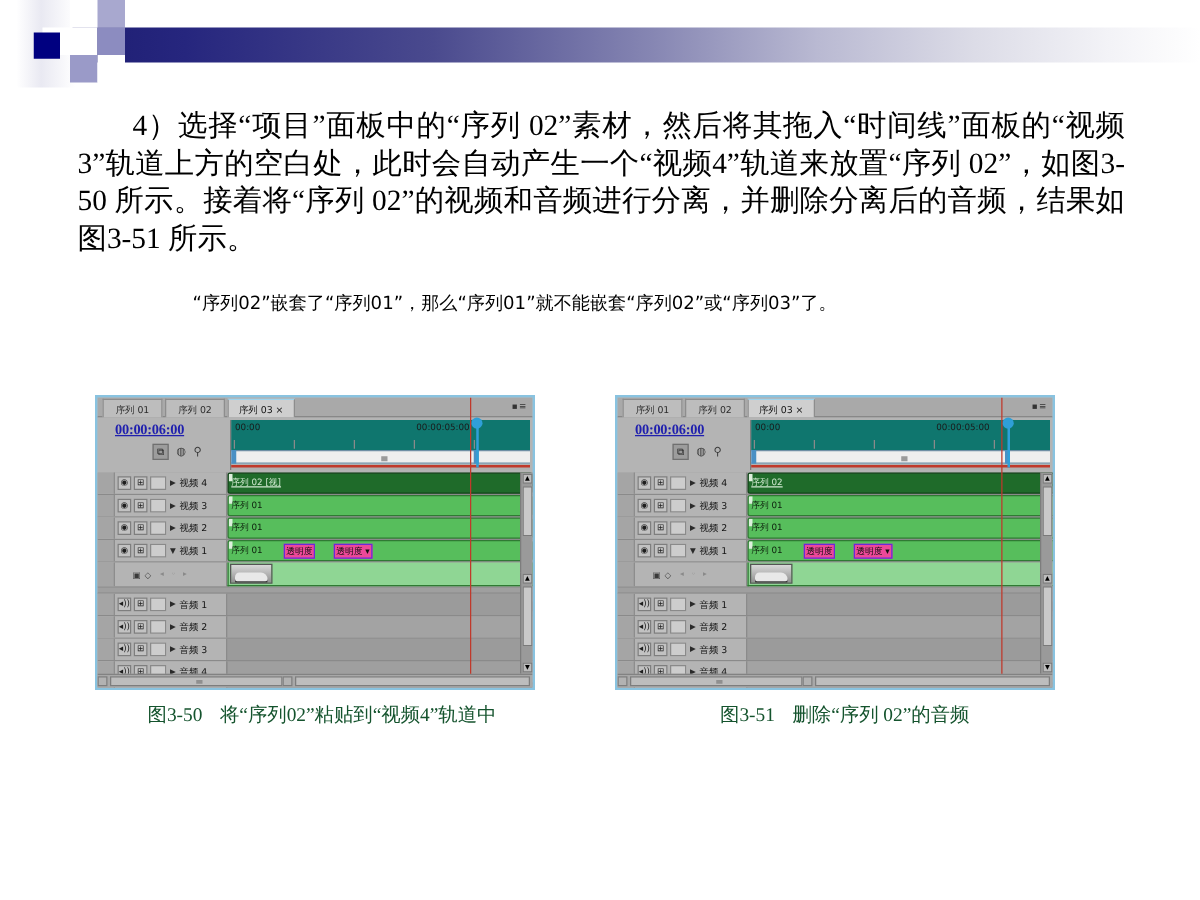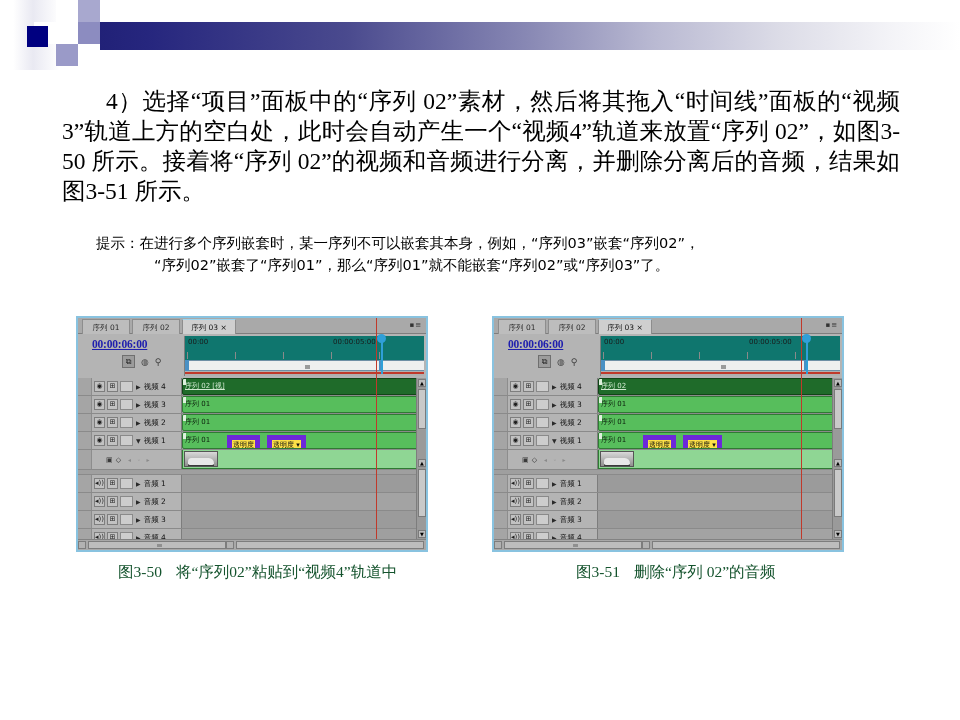--- a/index.html
+++ b/index.html
@@ -111,22 +111,22 @@
   .trk-body.alt { background:#a3a3a3; }
 
   .clip { position:absolute; left:0; top:0; bottom:0; width:244px;
           border:1px solid #2c5f2c; border-radius:2px 2px 2px 2px; overflow:hidden; }
   .clip.green { background:#57be5c; border-color:#2f7a33; }
   .clip.dark  { background:#1f6b2a; border-color:#124418; }
   .clip .lbl { position:absolute; left:2px; top:2px; font-size:7px; color:#0c1f0c; white-space:nowrap; }
   .clip.dark .lbl { color:#cfe8cf; text-decoration:underline; }
   .clip .handle { position:absolute; left:0; top:0; width:3px; height:6px; background:#ddf0dd; }
 
-  .kf-chip { position:absolute; top:2px; font-size:7px; color:#101010; background:#fde047;
-             border:5px solid #6d28d9; padding:0 1px; white-space:nowrap; }
+  .kf-chip { position:absolute; top:2px; font-size:7px; color:#101010; background:#ec4899;
+             border:1px solid #6d28d9; padding:0 1px; white-space:nowrap; }
 
   .vid1exp { position:relative; height:20px; display:flex; border-bottom:1px solid #8a8a8a; }
   .exp-head { width:104px; background:#b4b4b4; display:flex; align-items:center;
               border-right:1px solid #7d7d7d; }
   .exp-body { flex:1; background:#9b9b9b; position:relative; }
   .exp-clip { position:absolute; left:0; top:0; bottom:0; width:244px; background:#8fd694;
               border:1px solid #2f7a33; border-top:none; }
   .thumb { position:absolute; left:1px; top:1px; width:34px; height:16px;
            background:linear-gradient(#d9d9d9,#8f8f8f); border:1px solid #555; overflow:hidden; }
   .thumb .car { position:absolute; left:3px; top:6px; width:26px; height:7px;
@@ -176,21 +176,20 @@
   <div class="deco-sq sq-d"></div>
   <div class="deco-sq sq-e"></div>
   <div class="deco-sq sq-f"></div>
 </div>
 
 <div class="para">
   <span class="indent"></span><span>4）选择“项目”面板中的“序列 02”素材，然后将其拖入“时间线”面板的“视频3”轨道上方的空白处，此时会自动产生一个“视频4”轨道来放置“序列 02”，如图3-50 所示。接着将“序列 02”的视频和音频进行分离，并删除分离后的音频，结果如图3-51 所示。</span>
 </div>
 
 <div class="tip">
-  <span>提示：在进行多个序列嵌套时，某一序列不可以嵌套其本身，例如，“序列03”嵌套“序列02”，</span>
   <span class="l2">“序列02”嵌套了“序列01”，那么“序列01”就不能嵌套“序列02”或“序列03”了。</span>
 </div>
 
 <div class="panel" id="panel1">
 
   <div class="tabbar">
     <div class="tab tab1">序列 01</div>
     <div class="tab tab2">序列 02</div>
     <div class="tab tab3 active">序列 03 ×</div>
     <div class="tab-menu">▪≡</div>

